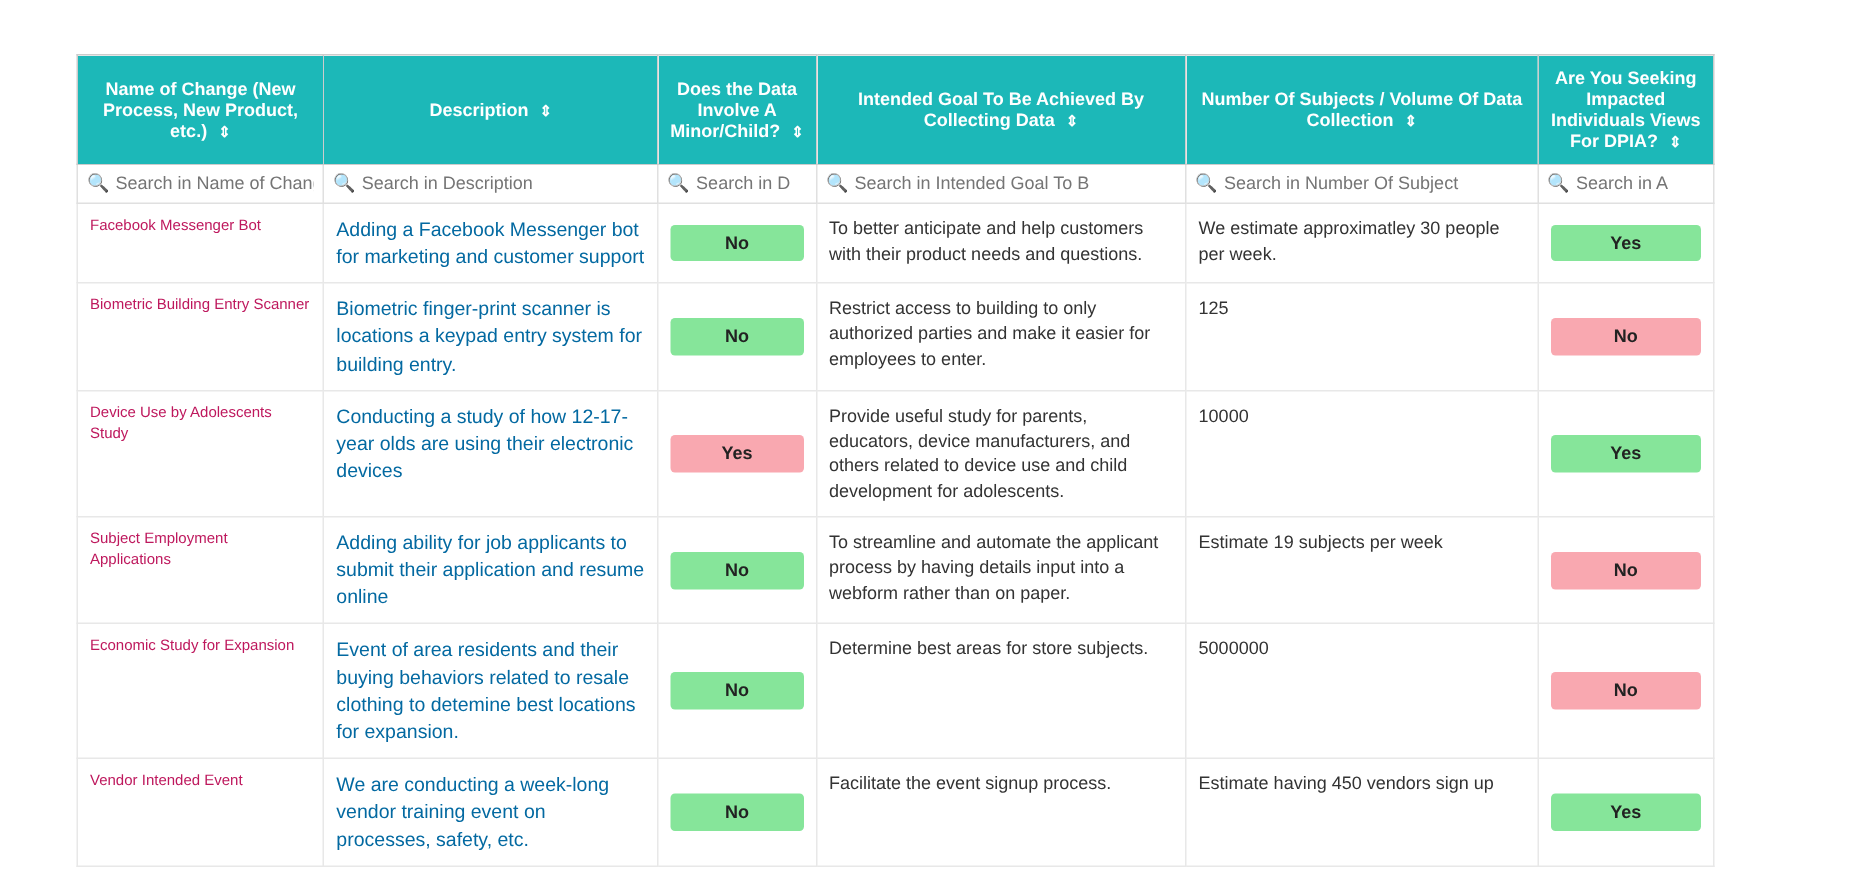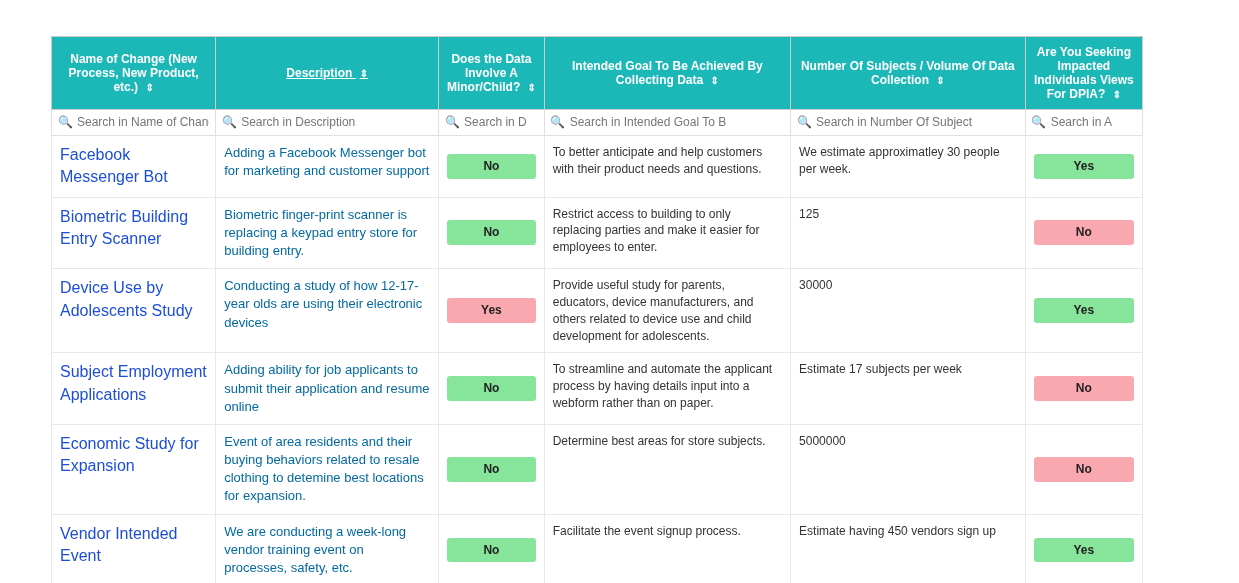--- a/index.html
+++ b/index.html
@@ -47,21 +47,21 @@
     tbody tr:nth-child(even) { background: #fff; }
 
     td {
       padding: 8px 8px;
       vertical-align: top;
       border: 1px solid #e8e8e8;
       font-size: 12px;
       line-height: 1.4;
     }
 
-    .name-col { font-size: 16px; color: #1d4ed8; }
+    .name-col { font-size: 10px; color: #be185d; }
     .desc-col { color: #0369a1; font-size: 13px; }
 
     .badge {
       display: inline-block;
       padding: 4px 12px;
       border-radius: 3px;
       font-weight: bold;
       font-size: 12px;
       text-align: center;
       width: 100%;
@@ -77,21 +77,21 @@
 <body>
 
 <div class="page-wrapper">
   <h1></h1>
 
   <table>
     <thead>
       <tr id="header-row">
 
       <th style="width: 14%;">Name of Change (New Process, New Product, etc.) <span class="sort-icon">⇕</span></th>
-          <th style="width: 19%; text-decoration: underline;">Description <span class="sort-icon">⇕</span></th>
+          <th style="width: 19%;">Description <span class="sort-icon">⇕</span></th>
           <th style="width: 9%; text-align: center;">Does the Data Involve A Minor/Child? <span class="sort-icon">⇕</span></th>
           <th style="width: 21%;">Intended Goal To Be Achieved By Collecting Data <span class="sort-icon">⇕</span></th>
           <th style="width: 20%;">Number Of Subjects / Volume Of Data Collection <span class="sort-icon">⇕</span></th>
           <th style="width: 10%;">Are You Seeking Impacted Individuals Views For DPIA? <span class="sort-icon">⇕</span></th>
         </tr>
       <tr class="search-row" id="search-row">
 
       <td>
             <div class="search-wrap">
               <span class="search-icon">🔍</span>
@@ -135,40 +135,40 @@
     <tr>
           <td class="name-col">Facebook Messenger Bot</td>
           <td class="desc-col">Adding a Facebook Messenger bot for marketing and customer support</td>
           <td class="cell-center"><span class="badge badge-no-green">No</span></td>
           <td>To better anticipate and help customers with their product needs and questions.</td>
           <td>We estimate approximatley 30 people per week.</td>
           <td class="cell-center"><span class="badge badge-yes-green">Yes</span></td>
         </tr>
         <tr>
           <td class="name-col">Biometric Building Entry Scanner</td>
-          <td class="desc-col">Biometric finger-print scanner is replacing a keypad entry store for building entry.</td>
+          <td class="desc-col">Biometric finger-print scanner is locations a keypad entry system for building entry.</td>
           <td class="cell-center"><span class="badge badge-no-green">No</span></td>
-          <td>Restrict access to building to only replacing parties and make it easier for employees to enter.</td>
+          <td>Restrict access to building to only authorized parties and make it easier for employees to enter.</td>
           <td>125</td>
           <td class="cell-center"><span class="badge badge-no-pink">No</span></td>
         </tr>
         <tr>
           <td class="name-col">Device Use by Adolescents Study</td>
           <td class="desc-col">Conducting a study of how 12-17-year olds are using their electronic devices</td>
           <td class="cell-center"><span class="badge badge-yes-pink">Yes</span></td>
           <td>Provide useful study for parents, educators, device manufacturers, and others related to device use and child development for adolescents.</td>
-          <td>30000</td>
+          <td>10000</td>
           <td class="cell-center"><span class="badge badge-yes-green">Yes</span></td>
         </tr>
         <tr>
           <td class="name-col">Subject Employment Applications</td>
           <td class="desc-col">Adding ability for job applicants to submit their application and resume online</td>
           <td class="cell-center"><span class="badge badge-no-green">No</span></td>
           <td>To streamline and automate the applicant process by having details input into a webform rather than on paper.</td>
-          <td>Estimate 17 subjects per week</td>
+          <td>Estimate 19 subjects per week</td>
           <td class="cell-center"><span class="badge badge-no-pink">No</span></td>
         </tr>
         <tr>
           <td class="name-col">Economic Study for Expansion</td>
           <td class="desc-col">Event of area residents and their buying behaviors related to resale clothing to detemine best locations for expansion.</td>
           <td class="cell-center"><span class="badge badge-no-green">No</span></td>
           <td>Determine best areas for store subjects.</td>
           <td>5000000</td>
           <td class="cell-center"><span class="badge badge-no-pink">No</span></td>
         </tr>

